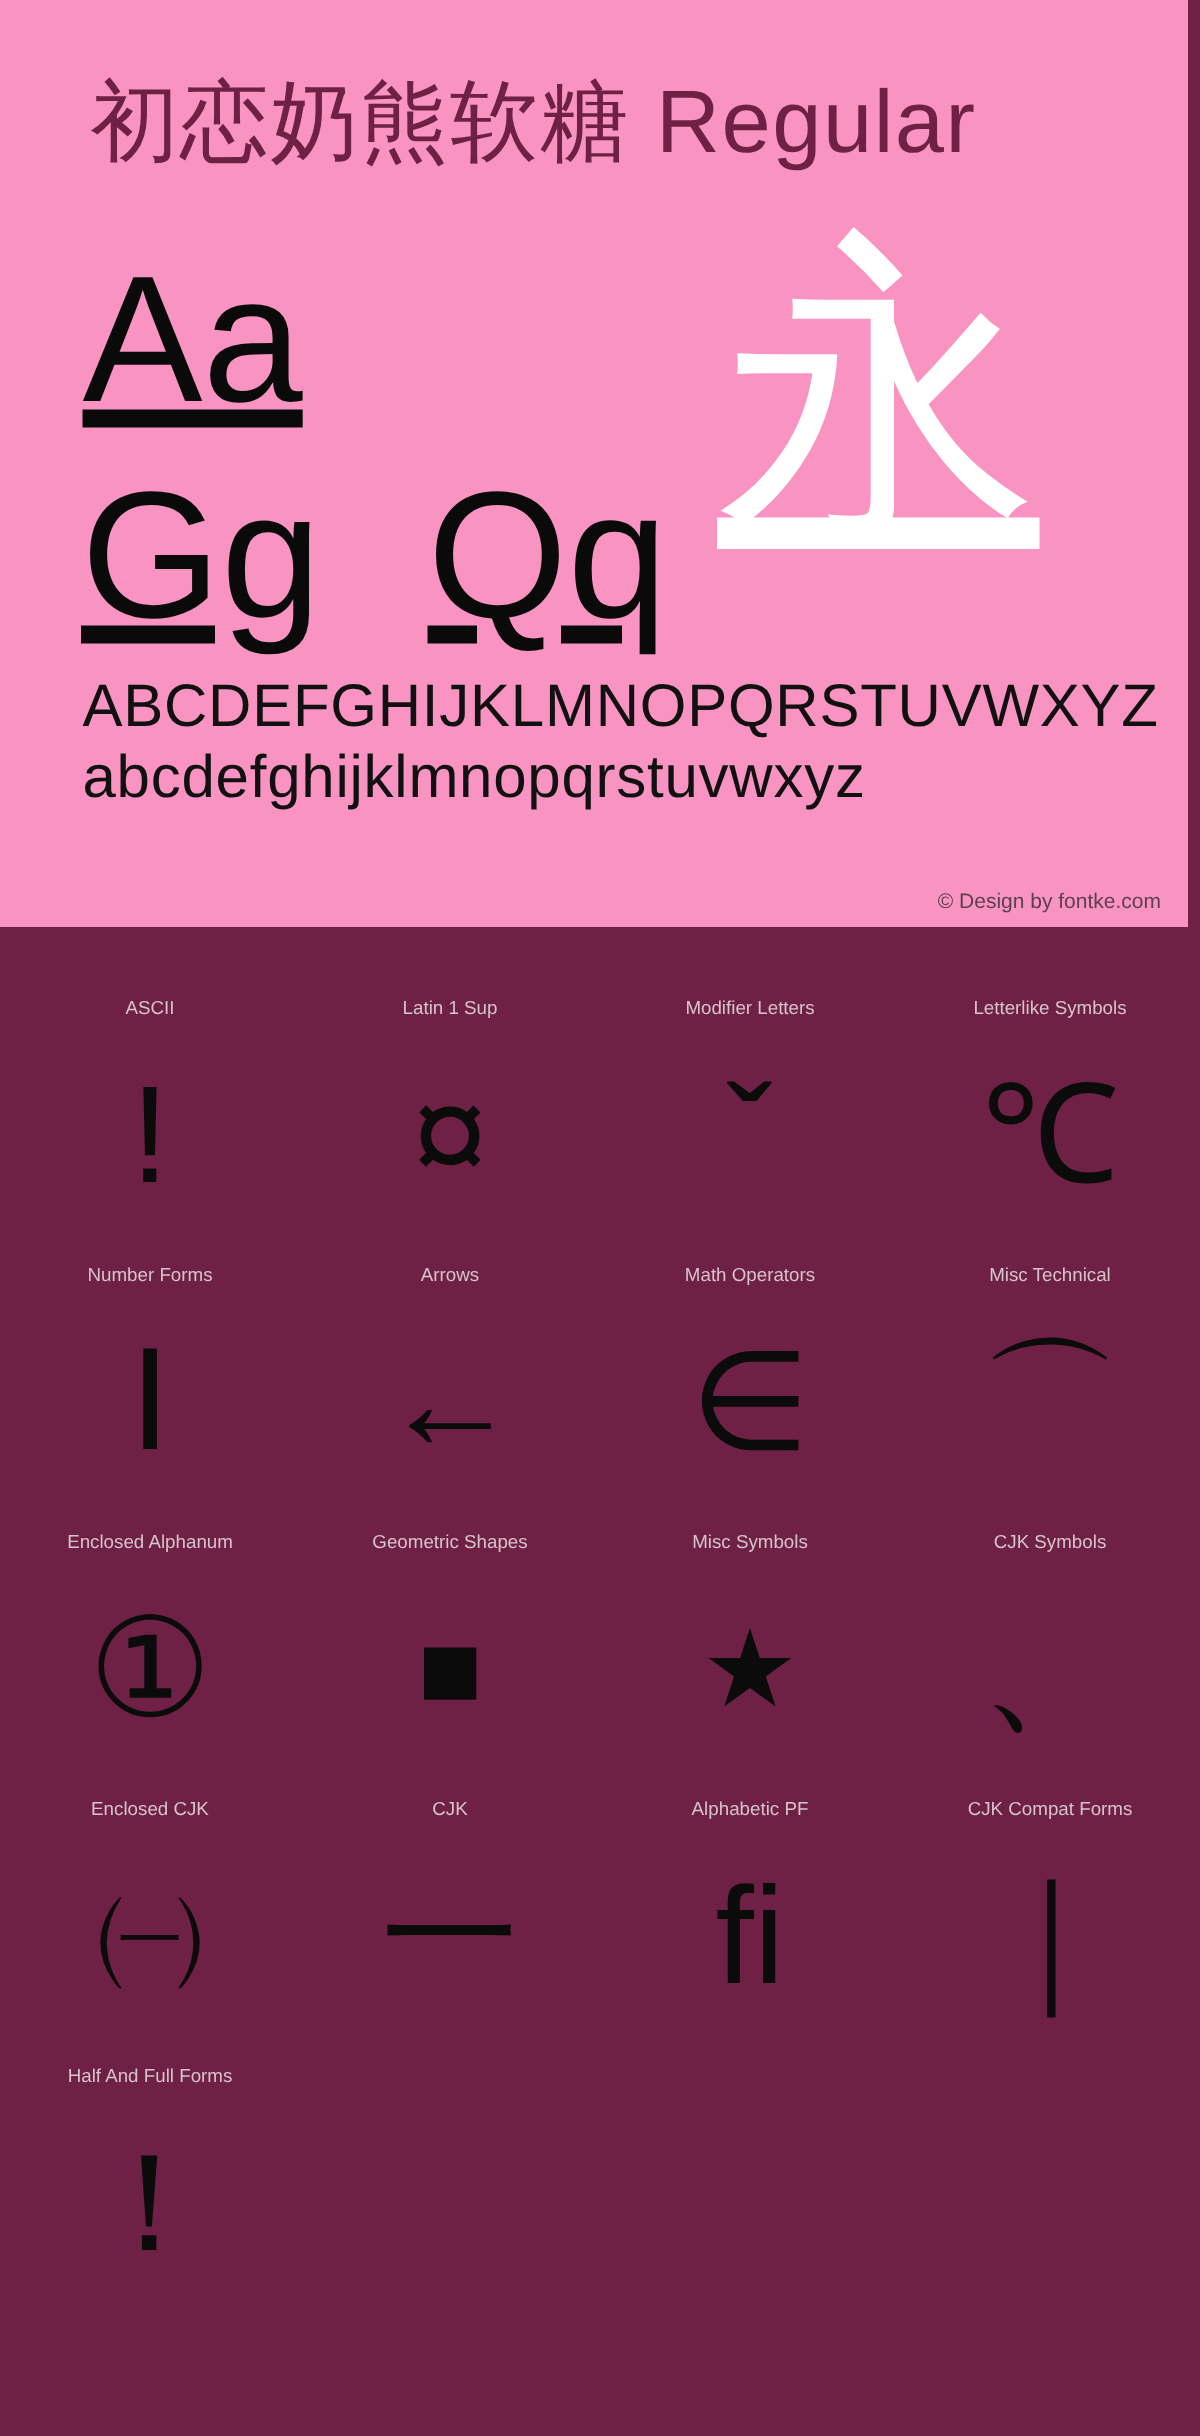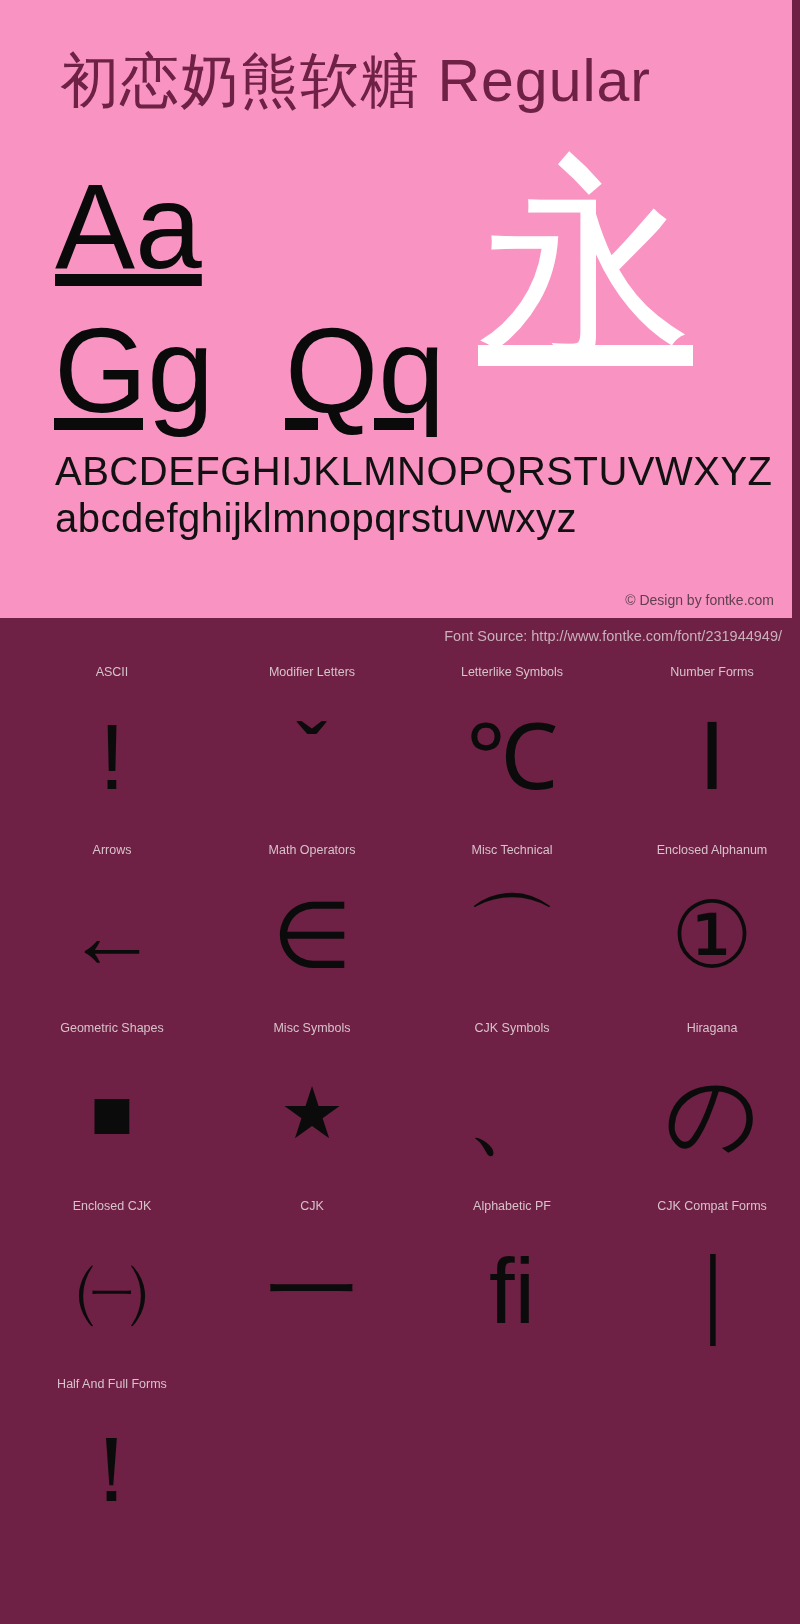--- a/index.html
+++ b/index.html
@@ -116,21 +116,21 @@
     position: absolute;
     right: 18px;
     top: 10px;
     font-size: 14.5px;
     color: #cbb0bd;
     white-space: nowrap;
     font-family: "Liberation Sans", sans-serif;
   }
   .grid {
     position: absolute;
-    left: 12px;
+    left: 0;
     top: 38px;
     width: 704px;
     display: grid;
     grid-template-columns: repeat(4, 200px);
     grid-auto-rows: 178px;
   }
   .cell {
     position: relative;
     width: 200px;
     height: 178px;
@@ -184,29 +184,32 @@
     <div class="alpharows">
       <div class="alpha-line alpha-upper">ABCDEFGHIJKLMNOPQRSTUVWXYZ</div>
       <div class="alpha-line alpha-lower">abcdefghijklmnopqrstuvwxyz</div>
     </div>
 
     <div class="copyright">© Design by fontke.com</div>
   </div>
 
   <div class="grid-panel">
 
-    <div class="fontsource">Font Source: http://www.fontke.com/font/231944949/</div>
 
     <div class="grid">
 
       <div class="cell">
         <div class="cell-label">ASCII</div>
         <div class="cell-glyph">!</div>
       </div>
 
+      <div class="cell">
+        <div class="cell-label">Latin 1 Sup</div>
+        <div class="cell-glyph">¤</div>
+      </div>
 
       <div class="cell">
         <div class="cell-label">Modifier Letters</div>
         <div class="cell-glyph">ˇ</div>
       </div>
 
 
       <div class="cell">
         <div class="cell-label">Letterlike Symbols</div>
         <div class="cell-glyph">℃</div>
@@ -245,24 +248,20 @@
       <div class="cell">
         <div class="cell-label">Misc Symbols</div>
         <div class="cell-glyph small">★</div>
       </div>
 
       <div class="cell">
         <div class="cell-label">CJK Symbols</div>
         <div class="cell-glyph">、</div>
       </div>
 
-      <div class="cell">
-        <div class="cell-label">Hiragana</div>
-        <div class="cell-glyph">の</div>
-      </div>
 
       <div class="cell">
         <div class="cell-label">Enclosed CJK</div>
         <div class="cell-glyph small">㈠</div>
       </div>
 
       <div class="cell">
         <div class="cell-label">CJK</div>
         <div class="cell-glyph">一</div>
       </div>

